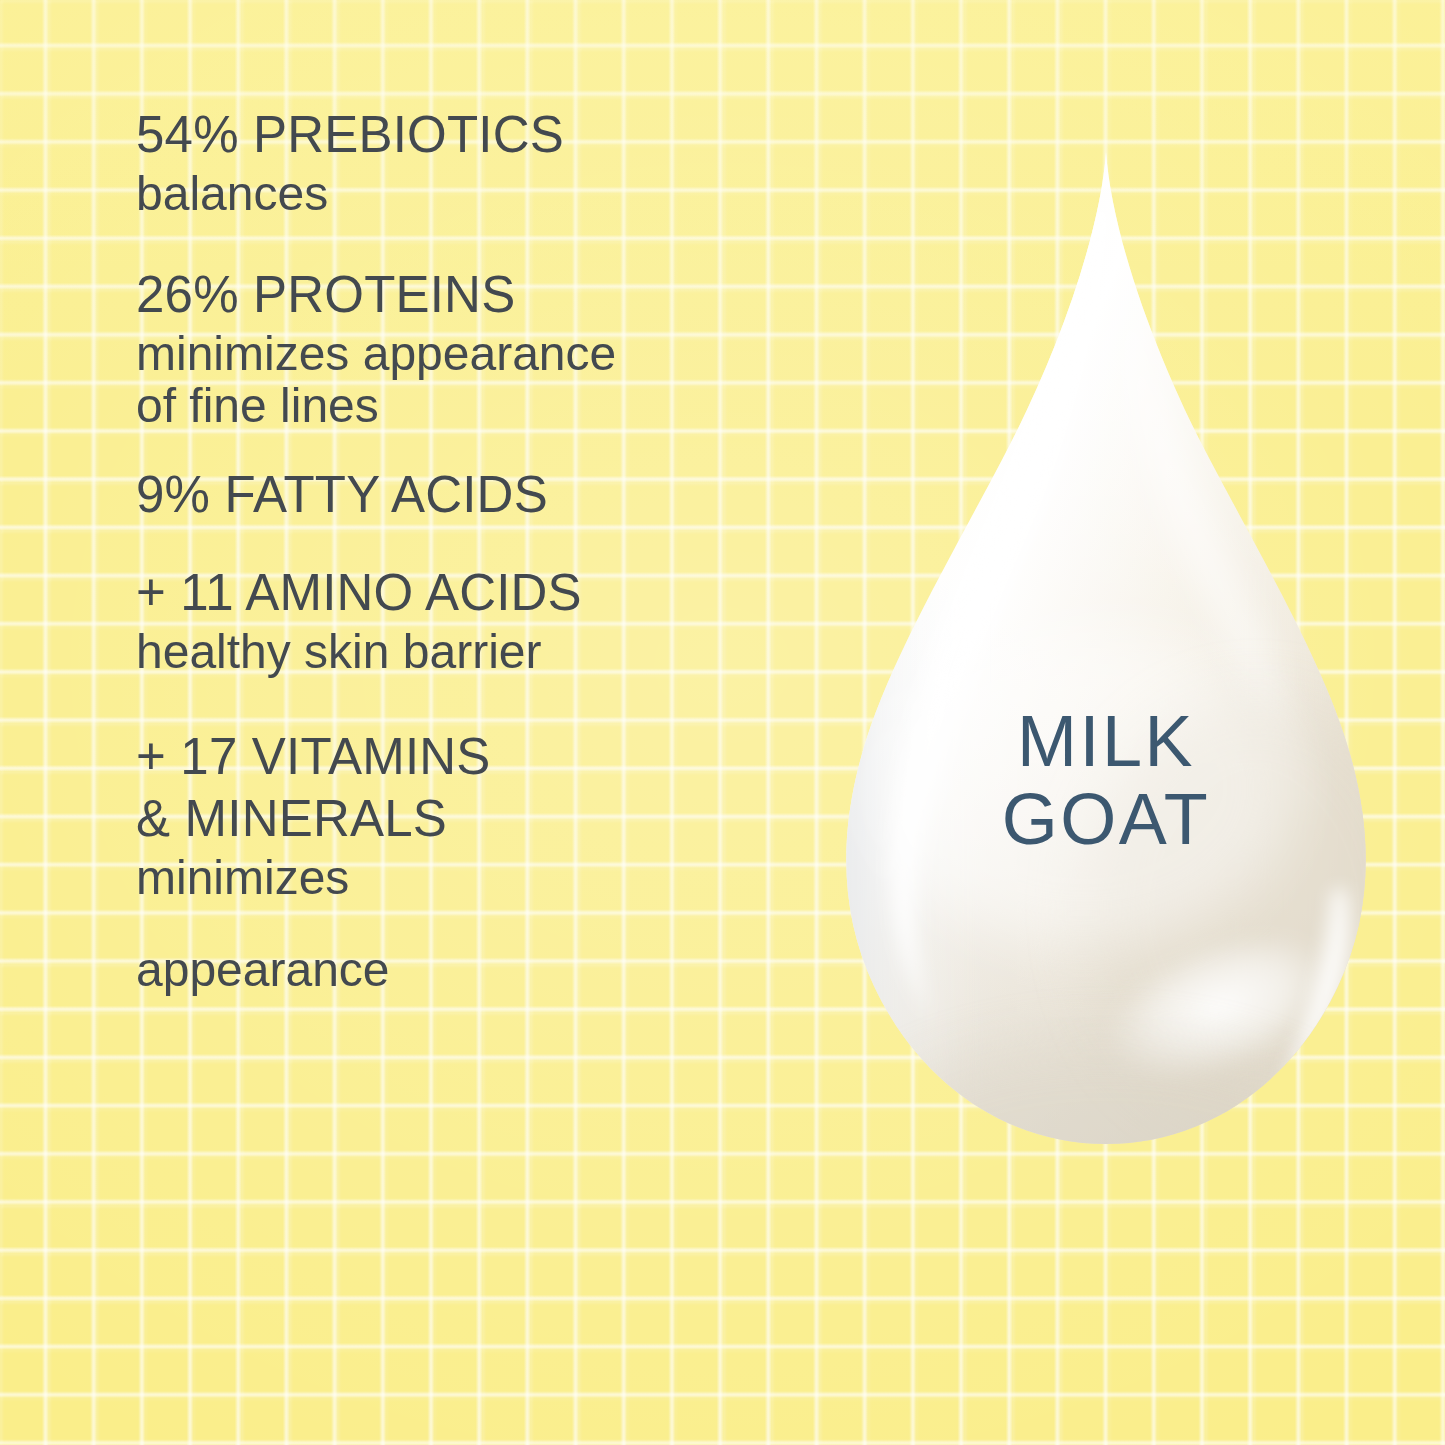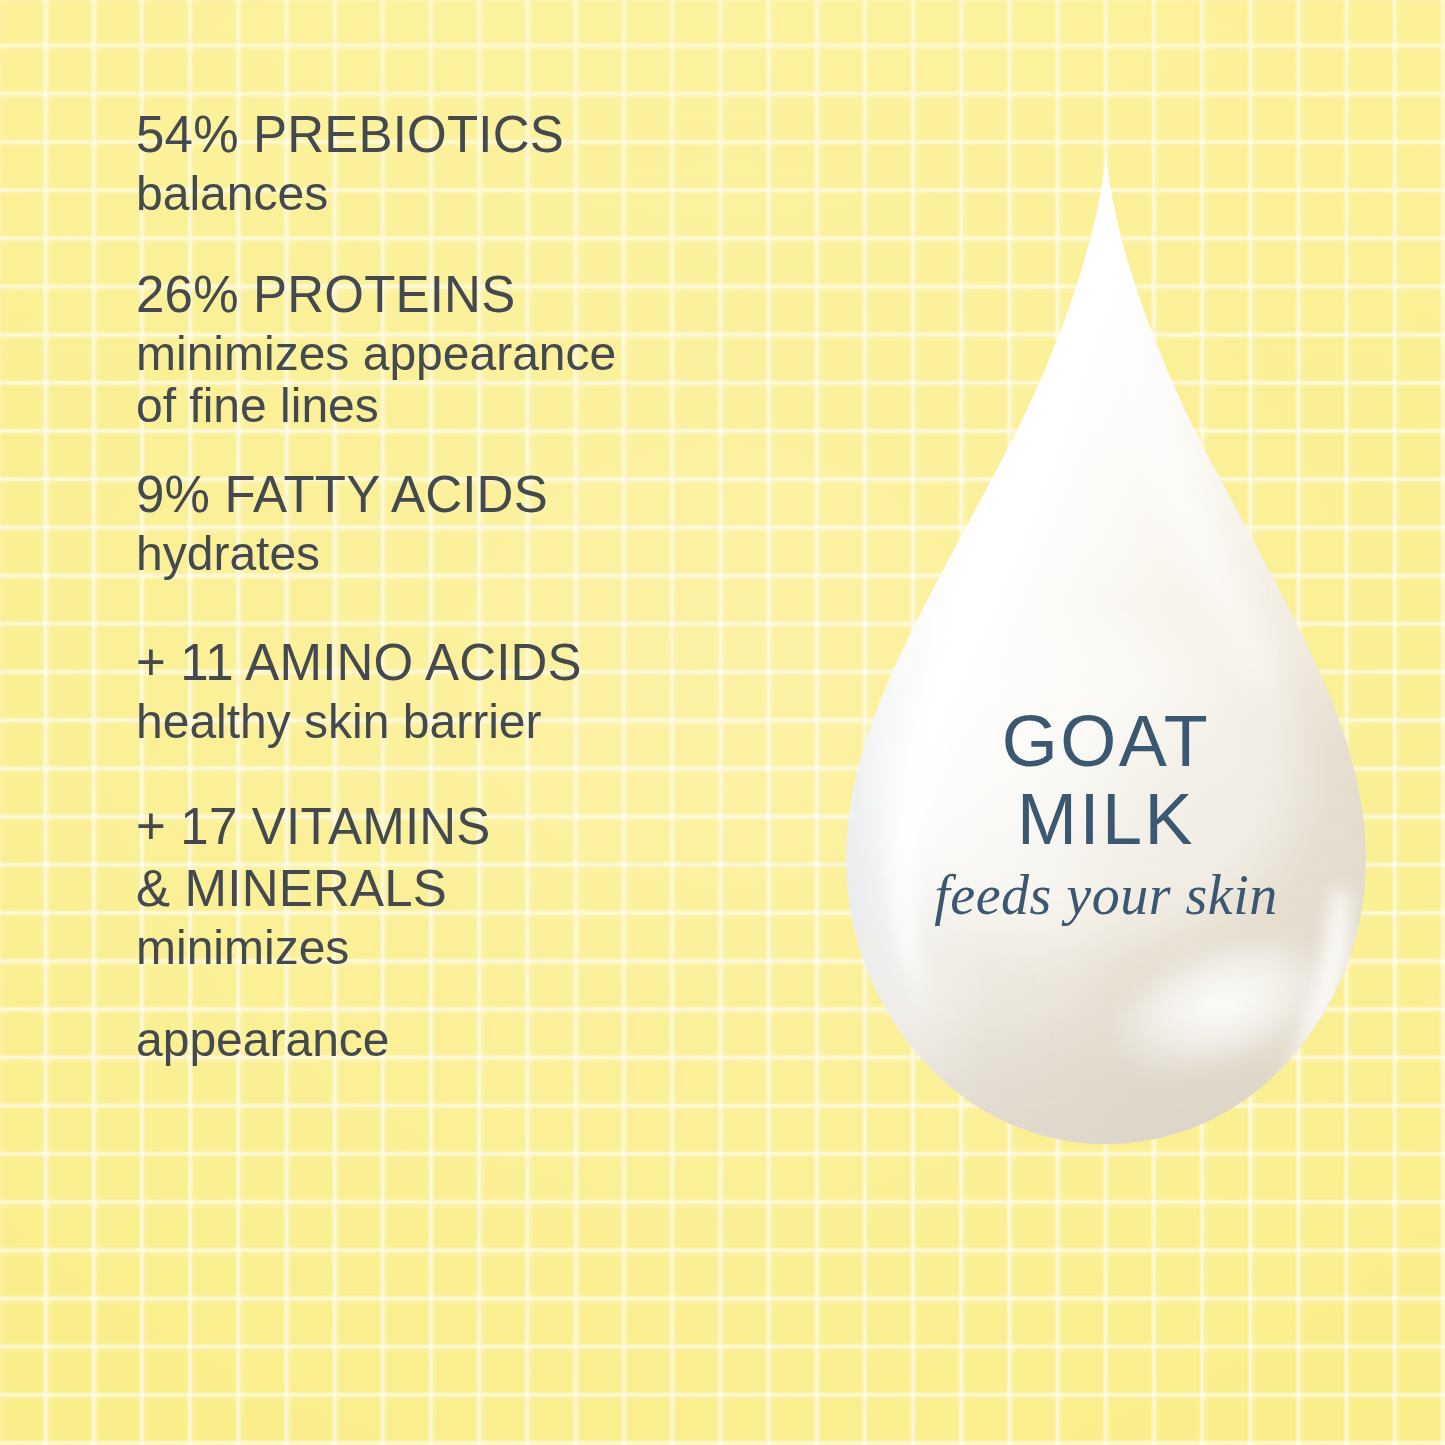--- a/index.html
+++ b/index.html
@@ -78,21 +78,21 @@
     font-weight:400;
     letter-spacing:0px;
     color:#43494F;
     white-space:pre-line;
     margin-top:2px;
   }
 
   
   .block-0 { margin-bottom:44px; }
   .block-1 { margin-bottom:32px; }
-  .block-2 { margin-bottom:52px; }
+  .block-2 { margin-bottom:36px; }
   .block-3 { margin-bottom:48px; }
   .block-4 { margin-bottom:40px; }
 
   
   .droplet-wrap {
     position:absolute;
     left:826px; top:148px;
     width:560px; height:1010px;
   }
   .droplet-svg { display:block; width:100%; height:100%; overflow:visible; }
@@ -138,21 +138,20 @@
     </div>
 
     <div class="block block-1">
       <div class="headline">26% PROTEINS</div>
       <div class="subline">minimizes appearance
 of fine lines</div>
     </div>
 
     <div class="block block-2">
       <div class="headline">9% FATTY ACIDS</div>
-      <div class="subline">hydrates</div>
     </div>
 
     <div class="block block-3">
       <div class="headline">+ 11 AMINO ACIDS</div>
       <div class="subline">healthy skin barrier</div>
     </div>
 
     <div class="block block-4">
       <div class="headline">+ 17 VITAMINS
 &amp; MINERALS</div>
@@ -274,20 +273,19 @@
                  C 534 812, 508 890, 452 944
                  C 478 880, 500 812, 506 742 Z" fill="#FFFFFF" opacity="0.85" filter="url(#blurSm)"></path>
 
         <ellipse cx="280" cy="1010" rx="260" ry="120" fill="#D8D1C2" opacity="0.35" filter="url(#blurLg)"></ellipse>
 
         <ellipse cx="258" cy="640" rx="210" ry="160" fill="#FFFFFF" opacity="0.45" filter="url(#blurLg)"></ellipse>
       </g>
     </svg>
 
     <div class="droplet-label" style="top:554px;">
+      <div class="gm-line">MILK</div>
       <div class="gm-line">GOAT</div>
-      <div class="gm-line">MILK</div>
-      <div class="gm-tag">feeds your skin</div>
     </div>
 
   </div>
 
 </div>
 
 </body></html>

